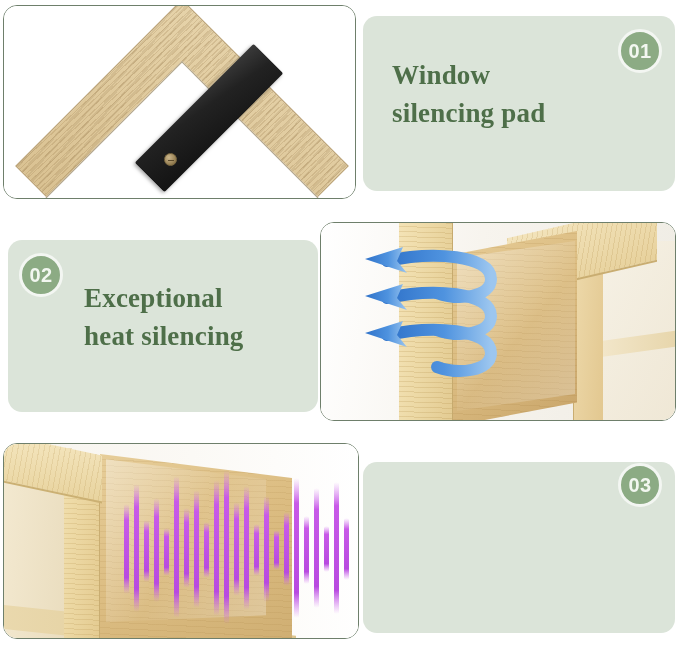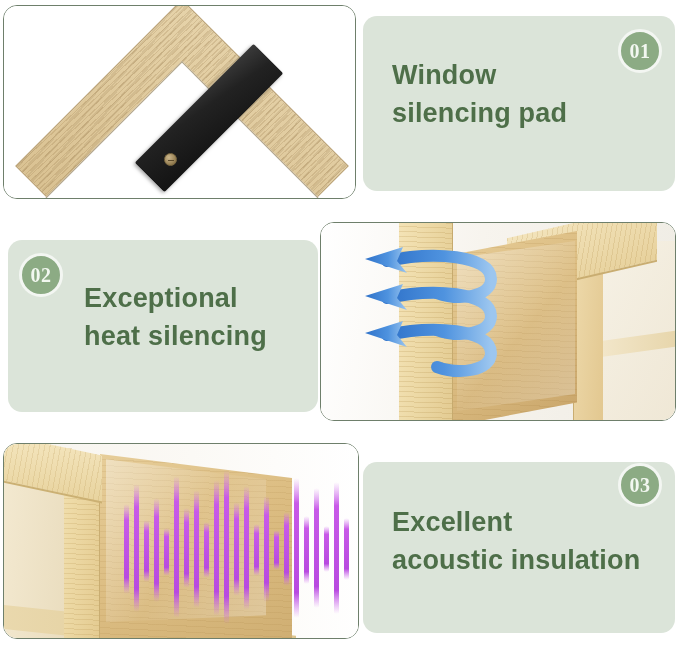--- a/index.html
+++ b/index.html
@@ -26,37 +26,37 @@
   }
 
   
   .headline {
     position: absolute;
     color: #4e6f49;
     font-weight: 700;
     font-size: 27px;
     line-height: 1.42;
     letter-spacing: .2px;
-    font-family: Liberation Sans, sans-serif;
+    font-family: Liberation Serif, serif;
     white-space: pre-line;
   }
 
   
   .badge {
     position: absolute;
     width: 44px; height: 44px;
     border-radius: 50%;
     background: #8cab84;
     border: 3px solid #f3f6f2;
     display: flex; align-items: center; justify-content: center;
     color: #f2f7f0;
     font-size: 20px;
     font-weight: 700;
     letter-spacing: .5px;
-    font-family: Liberation Serif, serif;
+    font-family: Liberation Sans, sans-serif;
   }
 
   
   .art1 { position:absolute; inset:0; background:#fff; overflow:hidden; }
   .wood-corner {
     position:absolute;
     left: 60px; top: 42px;
     width: 236px; height: 236px;
     transform: rotate(45deg);
     transform-origin: center;
@@ -344,17 +344,15 @@
             <rect x="210" y="20" width="5" height="132" rx="2.5"></rect>
             <rect x="220" y="56" width="5" height="62" rx="2.5"></rect>
           </g>
         </svg>
       </div>
     </div>
   </div>
 
   <div class="panel text-panel" style="left:363px; top:462px; width:312px; height:171px;">
   </div>
-  <div class="headline" style="left:392px; top:503px; width:280px;">Excellent
-acoustic insulation</div>
   <div class="badge" style="left:618px; top:463px;">03</div>
 
 </div>
 
 </body></html>

